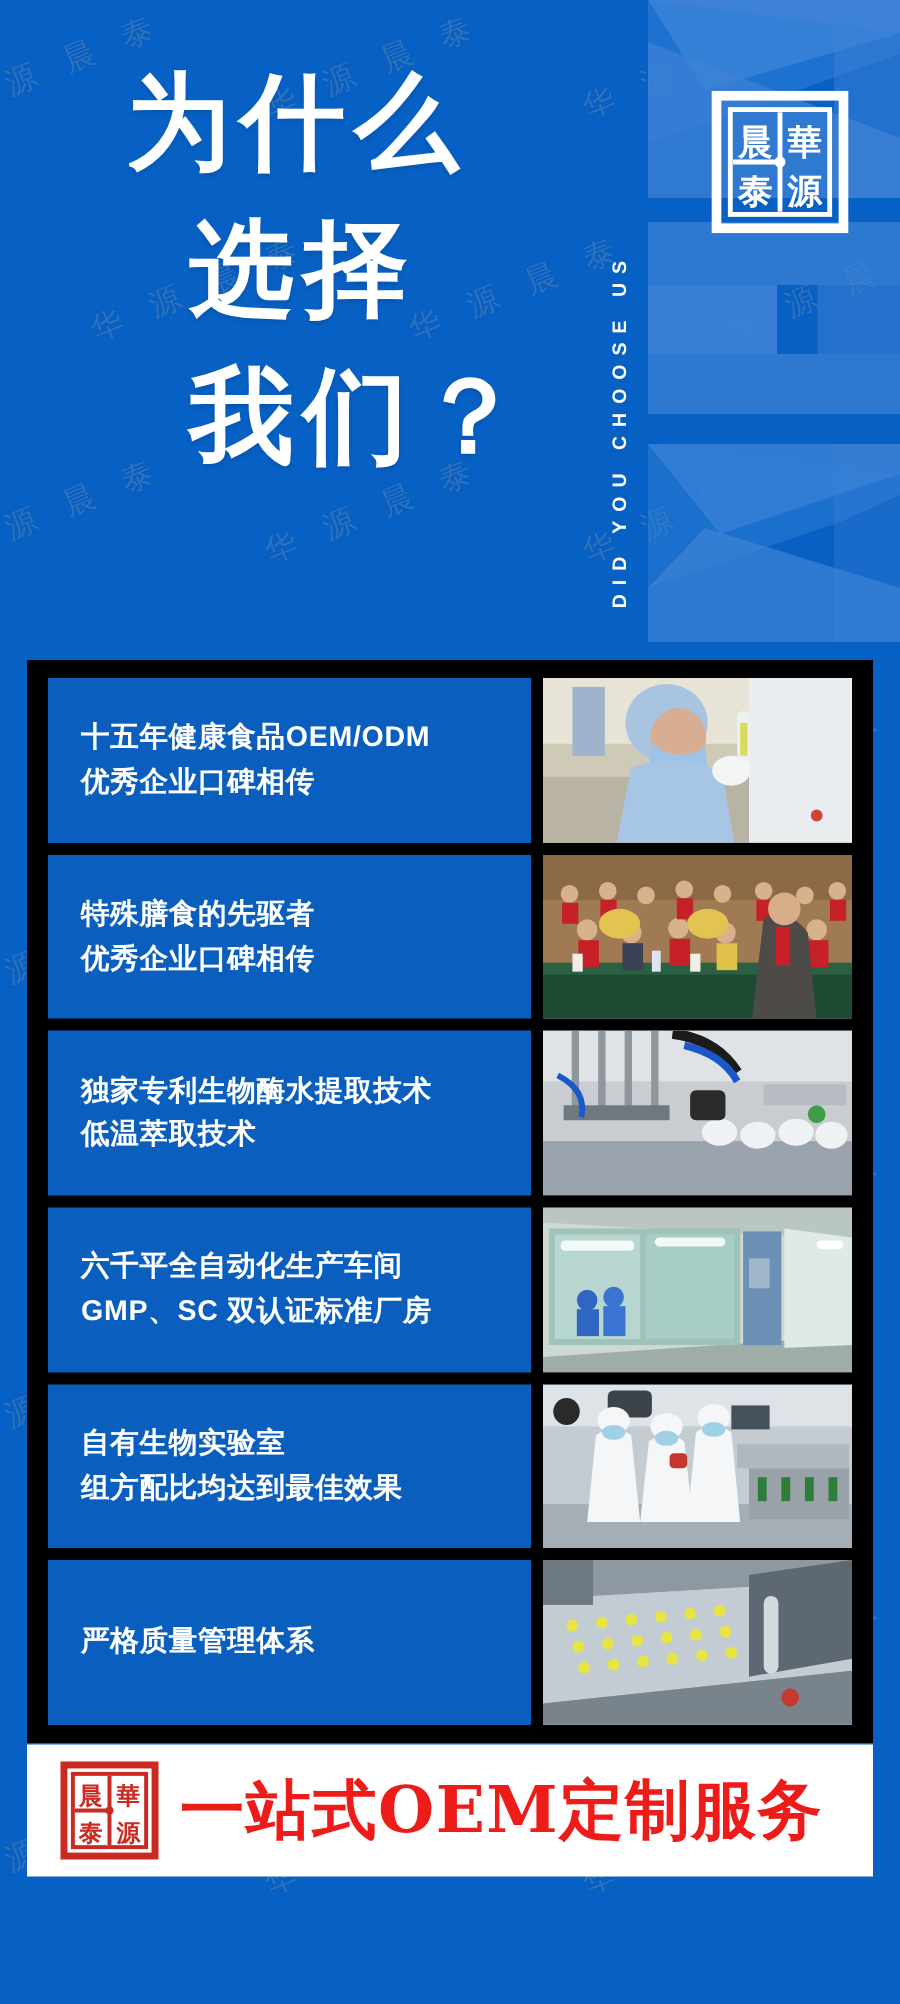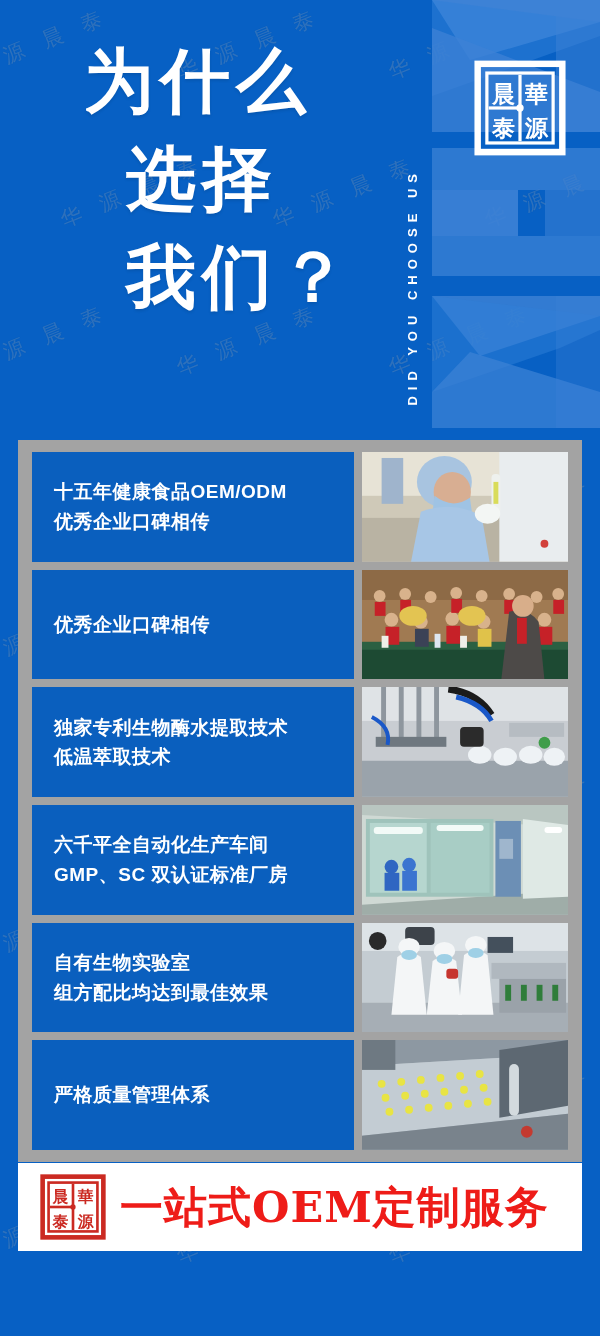--- a/index.html
+++ b/index.html
@@ -72,21 +72,21 @@
   .seal-head{
     position:absolute;left:474px;top:58px;
     width:92px;height:100px;
     z-index:5;
   }
 
   
   .panel{
     position:absolute;left:18px;top:440px;
     width:564px;height:722px;
-    background:#a3a3a3;
+    background:#000000;
     z-index:3;
     padding:12px 14px;
     box-sizing:border-box;
   }
   .rows{display:flex;flex-direction:column;gap:8px;height:100%;}
   .row{
     display:flex;gap:8px;
     flex:1 1 0;
     min-height:0;
   }
@@ -245,20 +245,21 @@
           <rect x="132" y="22" width="9" height="40" rx="4" fill="#eef1ee"></rect>
           <rect x="134" y="30" width="5" height="22" fill="#d9dc5a"></rect>
           <ellipse cx="128" cy="62" rx="13" ry="10" fill="#f3f6f4"></ellipse>
           <circle cx="186" cy="92" r="4" fill="#d2403a"></circle>
         </svg>
       </div>
     </div>
 
     <div class="row">
       <div class="card">
+        <div class="ln">特殊膳食的先驱者</div>
         <div class="ln">优秀企业口碑相传</div>
       </div>
       <div class="photo">
         <svg viewBox="0 0 210 110" preserveAspectRatio="none">
           <rect width="210" height="110" fill="#a07a52"></rect>
           <rect x="0" y="0" width="210" height="30" fill="#8d6a46"></rect>
           <rect x="0" y="78" width="210" height="32" fill="#1d4a33"></rect>
           <rect x="0" y="72" width="210" height="8" fill="#2b6042"></rect>
           <g fill="#d8b28c">
             <circle cx="18" cy="26" r="6"></circle>

